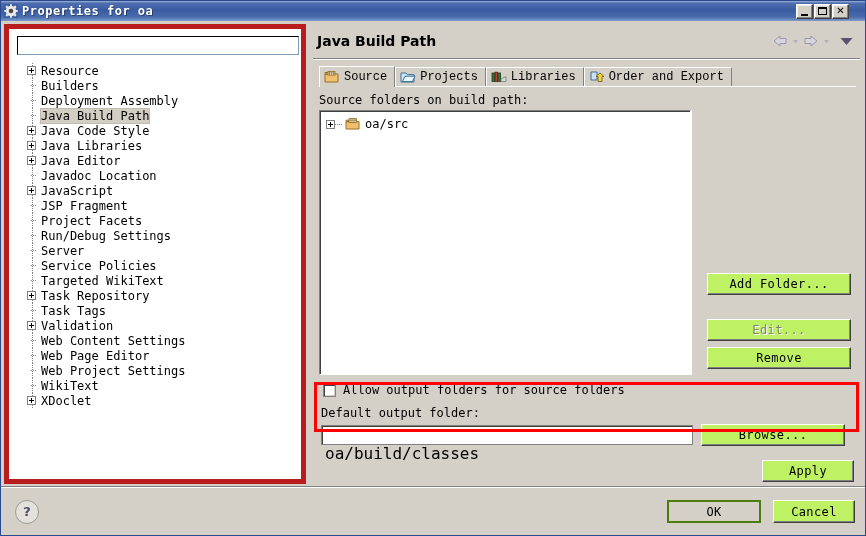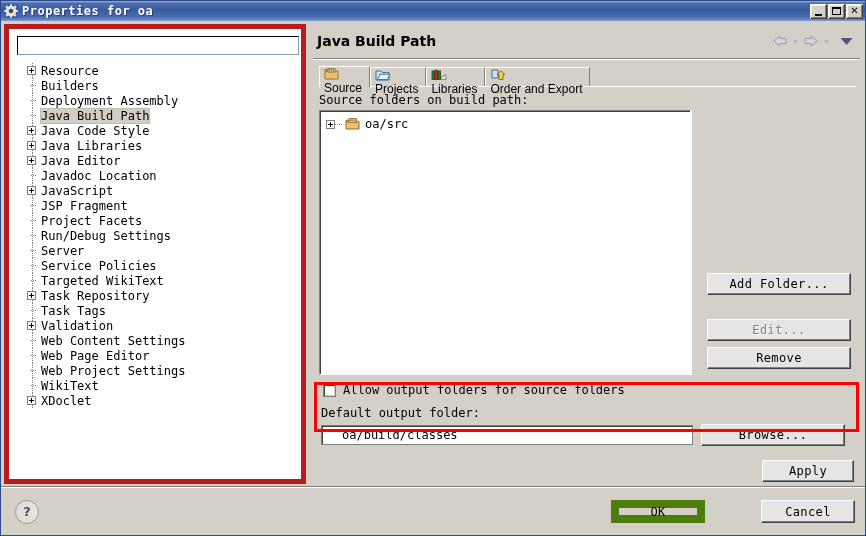--- a/index.html
+++ b/index.html
@@ -22,21 +22,21 @@
     overflow: hidden;
   }
 
   
   #titlebar {
     height: 20px;
     background: linear-gradient(to bottom,
         #9fb4dc 0%, #4f6fb0 10%, #3a5ba0 45%, #4a6cae 80%, #7e9acb 100%);
     display: flex;
     align-items: center;
-    padding: 0 2px 0 3px;
+    padding: 0 16px 0 3px;
     box-sizing: border-box;
   }
   #titlebar .tgear {
     width: 14px; height: 14px;
     margin-right: 4px;
     position: relative;
     flex: 0 0 auto;
   }
   #titlebar .tgear svg { display:block; }
   #titlebar .ttext {
@@ -212,33 +212,32 @@
   
   #tabs {
     display: flex;
     align-items: flex-end;
     height: 21px;
     margin: 5px 0 0 8px;
     position: relative;
   }
   .tab {
     display: flex;
-    align-items: flex-start;
+    align-items: center;
     height: 19px;
     padding: 0 7px 0 4px;
     background: #d4d0c8;
     border: 1px solid #ffffff;
     border-right-color: #808080;
     border-bottom: none;
     box-sizing: border-box;
-    font-family: Liberation Sans, sans-serif;
+    font-family: Liberation Mono, monospace;
     font-size: 12px;
     white-space: nowrap;
     position: relative;
-    flex-direction: column;
   }
   .tab.active {
     height: 21px;
     margin-bottom: -1px;
     background: #d4d0c8;
     z-index: 3;
   }
   .tab .ticon { width: 16px; height: 14px; margin-right: 4px; flex:0 0 auto; }
   #tabline {
     height: 1px;
@@ -301,21 +300,21 @@
   }
 
   #srcbtns {
     margin-left: 8px;
     display: flex;
     flex-direction: column;
     width: 144px;
   }
   .btn {
     height: 22px;
-    background: #e5e5e5;
+    background: #bef264;
     border: 1px solid #ffffff;
     border-right-color: #404040;
     border-bottom-color: #404040;
     box-shadow: inset -1px -1px 0 #808080;
     box-sizing: border-box;
     font-family: "DejaVu Sans Mono", monospace;
     font-size: 12px;
     color: #000000;
     cursor: default;
     display: flex;
@@ -375,24 +374,25 @@
     width: 372px; height: 20px;
     background: #ffffff;
     border: 1px solid #808080;
     box-shadow: inset 1px 1px 0 #404040;
     box-sizing: border-box;
   }
   #outputinput input {
     width: 100%; height: 100%;
     border: 0; outline: none;
     background: transparent;
-    padding: 0 20px;
-    box-sizing: border-box;
-    font-family: "DejaVu Sans Mono", monospace;
-    font-size: 12px;
+    padding: 0 3px;
+    box-sizing: border-box;
+    font-family: "DejaVu Sans Mono", monospace;
+    font-size: 16px;
+    margin-top: 18px;
   }
   #browsebtn { width: 144px; margin-left: 8px; }
 
   #applyrow {
     display: flex;
     justify-content: flex-end;
     margin-top: 14px;
     margin-right: 2px;
   }
   #applybtn { width: 92px; }
@@ -424,25 +424,25 @@
     font-family: "DejaVu Sans", sans-serif;
     font-size: 13px;
     font-weight: bold;
     color: #4a4a6a;
     flex: 0 0 auto;
   }
   #footer .fspacer { flex: 1 1 auto; }
   #okbtn {
     width: 94px; height: 23px;
     margin-right: 12px;
-    border: 8px solid #4d7c0f;
+    border: 2px solid #4d7c0f;
     box-shadow: none;
     background: #d4d0c8;
   }
-  #cancelbtn { width: 94px; height: 23px; margin-left: 44px; }
+  #cancelbtn { width: 82px; height: 23px; }
 
   
   .sbstub {
     width: 7px; height: 265px;
     background: #d4d0c8;
     border-left: 1px solid #ffffff;
   }
 </style>
 </head>
 <body>

